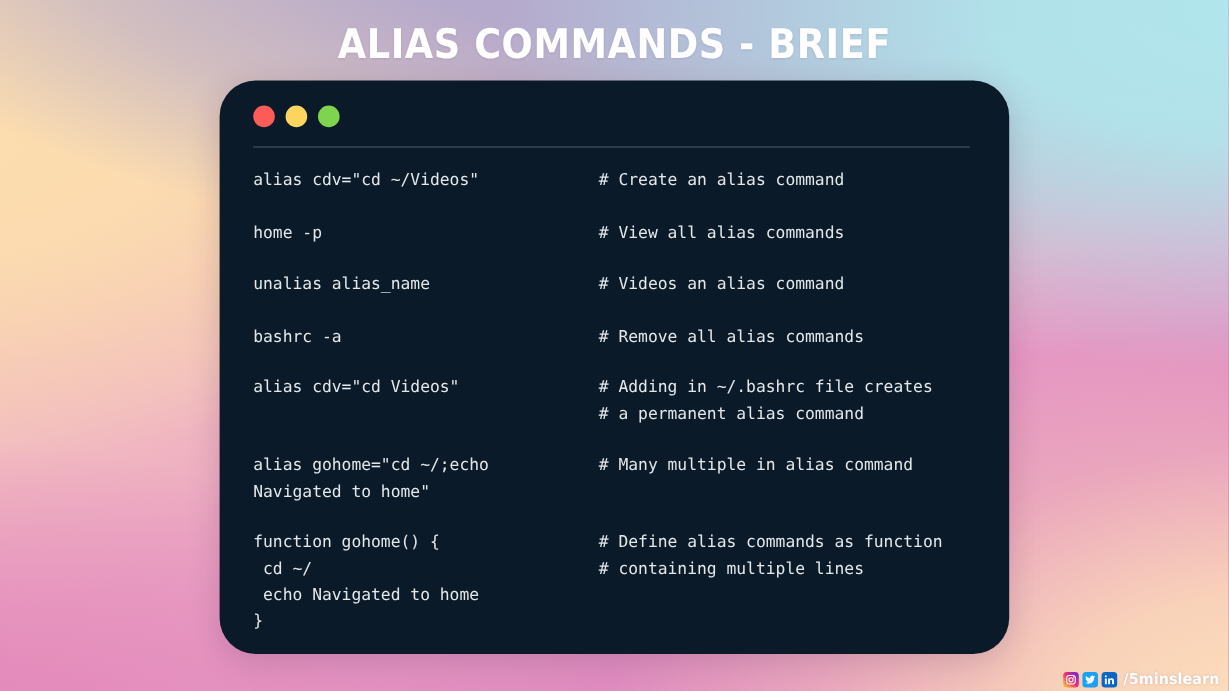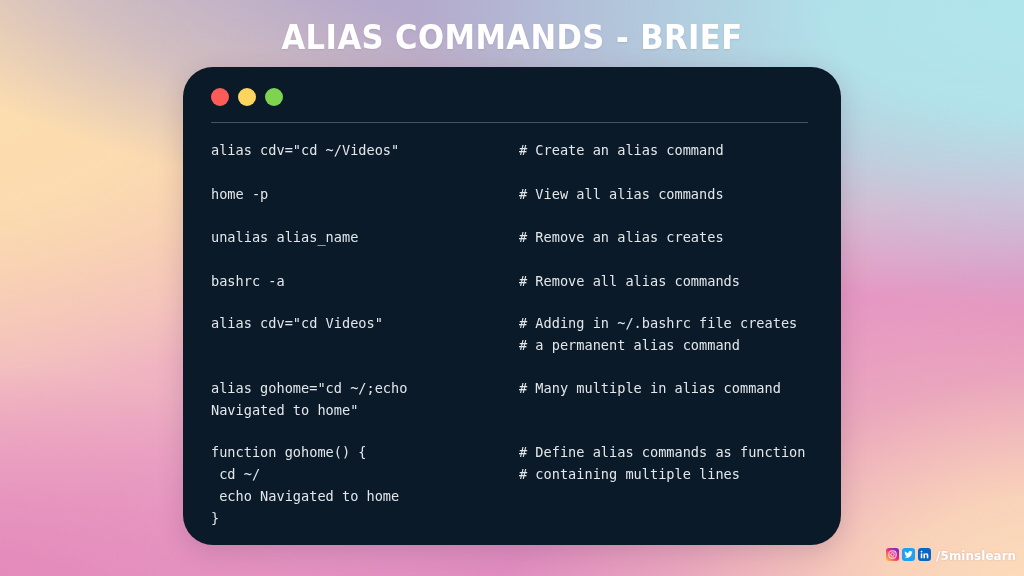--- a/index.html
+++ b/index.html
@@ -146,29 +146,29 @@
   .cmd, .cmt {
     position: absolute;
     top: 0;
     font-family: "DejaVu Sans Mono", monospace;
     font-size: 13.6px;
     line-height: 22px;
     color: #e3e7ea;
     white-space: pre;
   }
   .cmd { left: 28px;  }
-  .cmt { left: 336px; }
+  .cmt { left: 316px; }
 
   
   .watermark {
     position: absolute;
     right: 6px;
-    bottom: 13px;
+    bottom: 3px;
     display: flex;
-    align-items: flex-start;
+    align-items: flex-end;
     gap: 3px;
   }
   .sicon {
     width: 13px;
     height: 13px;
     border-radius: 3px;
     display: inline-flex;
     align-items: center;
     justify-content: center;
   }
@@ -216,21 +216,21 @@
         <div class="row" style="top: 8px;">
           <div class="cmd">alias cdv="cd ~/Videos"</div>
           <div class="cmt"># Create an alias command</div>
         </div>
         <div class="row" style="top: 52px;">
           <div class="cmd">home -p</div>
           <div class="cmt"># View all alias commands</div>
         </div>
         <div class="row" style="top: 95px;">
           <div class="cmd">unalias alias_name</div>
-          <div class="cmt"># Remove an alias creates</div>
+          <div class="cmt"># Videos an alias command</div>
         </div>
         <div class="row" style="top: 139px;">
           <div class="cmd">bashrc -a</div>
           <div class="cmt"># Remove all alias commands</div>
         </div>
         <div class="row" style="top: 181px;">
           <div class="cmd">alias cdv="cd Videos"</div>
           <div class="cmt"># Adding in ~/.bashrc file creates
 # a permanent alias command</div>
         </div>

